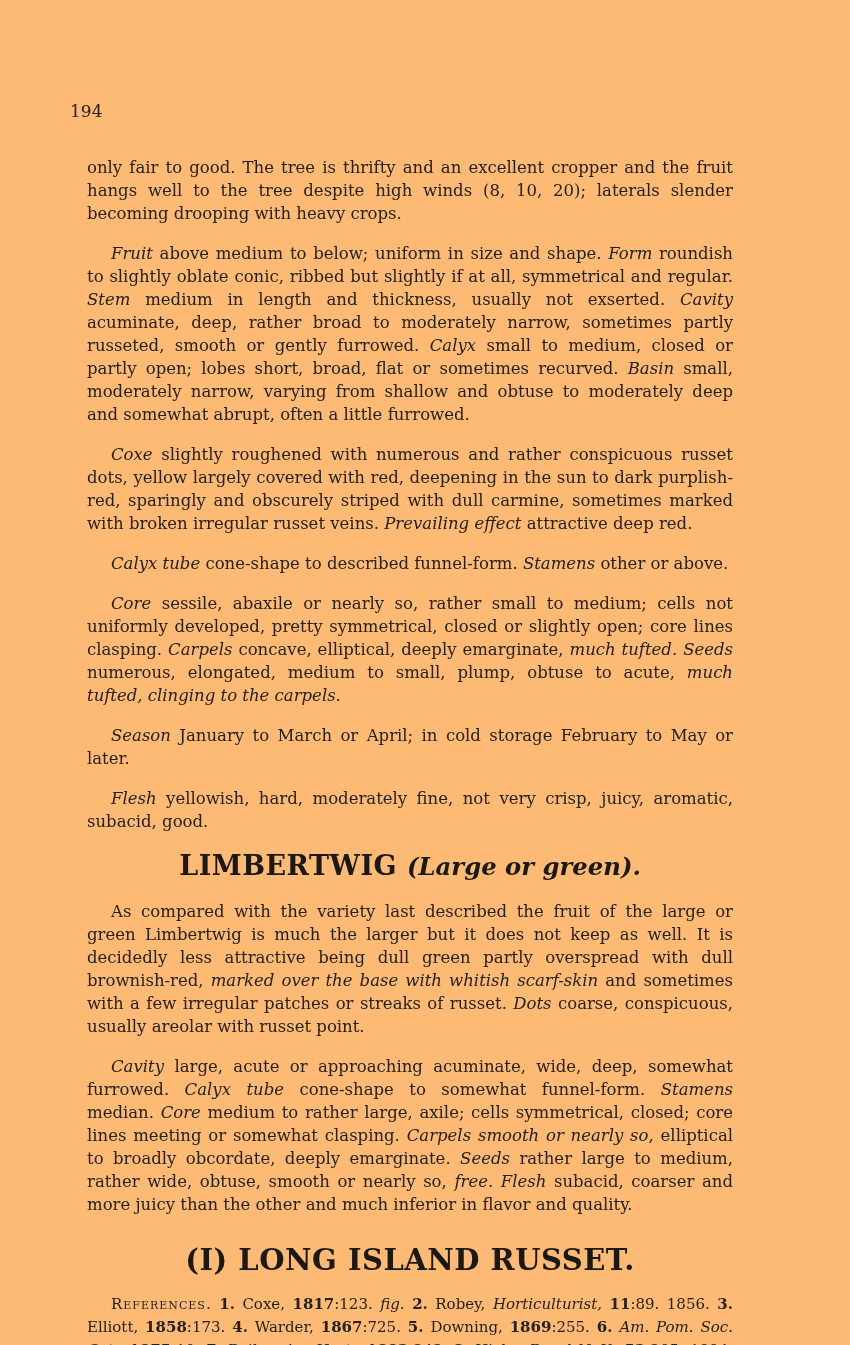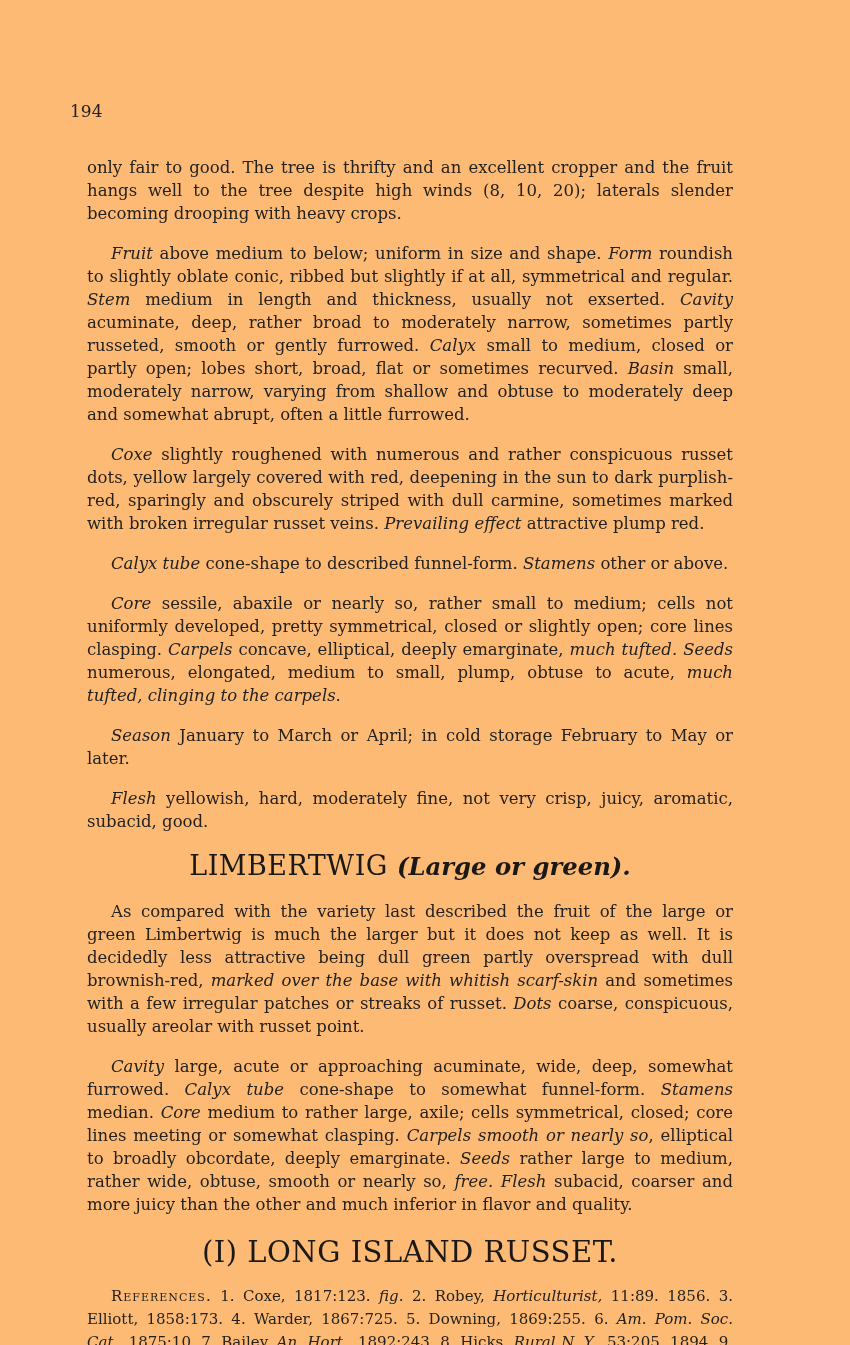--- a/index.html
+++ b/index.html
@@ -38,37 +38,37 @@
   .heading {
     text-align: center;
     text-indent: 0;
     font-weight: bold;
     font-size: 27px;
     line-height: 32px;
     letter-spacing: 0.5px;
     margin: 14px 0 11px;
     color: #1a1918;
   }
-  .heading.big { font-size: 29px; margin: 20px 0 12px; }
-  .bd { font-weight: normal; }
+  .heading.big { font-size: 29px; margin: 28px 0 12px; }
+  .bd { font-weight: bold; }
   .it { font-style: italic; }
   .sc { font-variant: small-caps; letter-spacing: 1px; }
   .hd-sub { font-weight: bold; font-size: 0.9em; letter-spacing: 0; }
 </style>
 </head>
 <body>
 
 <div class="page">
   <header class="page-header">
     <span class="page-number">194</span>
   </header>
   <main class="page-body">
       <p class="para noindent"><span>only fair to good. The tree is thrifty and an excellent cropper and the fruit hangs well to the tree despite high winds (8, 10, 20); laterals slender becoming drooping with heavy crops.</span></p>
       <p class="para"><span class="it">Fruit</span><span> above medium to below; uniform in size and shape. </span><span class="it">Form</span><span> roundish to slightly oblate conic, ribbed but slightly if at all, symmetrical and regular. </span><span class="it">Stem</span><span> medium in length and thickness, usually not exserted. </span><span class="it">Cavity</span><span> acuminate, deep, rather broad to moderately narrow, sometimes partly russeted, smooth or gently furrowed. </span><span class="it">Calyx</span><span> small to medium, closed or partly open; lobes short, broad, flat or sometimes recurved. </span><span class="it">Basin</span><span> small, moderately narrow, varying from shallow and obtuse to moderately deep and somewhat abrupt, often a little furrowed.</span></p>
-      <p class="para"><span class="it">Coxe</span><span> slightly roughened with numerous and rather conspicuous russet dots, yellow largely covered with red, deepening in the sun to dark purplish-red, sparingly and obscurely striped with dull carmine, sometimes marked with broken irregular russet veins. </span><span class="it">Prevailing effect</span><span> attractive plump red.</span></p>
+      <p class="para"><span class="it">Coxe</span><span> slightly roughened with numerous and rather conspicuous russet dots, yellow largely covered with red, deepening in the sun to dark purplish-red, sparingly and obscurely striped with dull carmine, sometimes marked with broken irregular russet veins. </span><span class="it">Prevailing effect</span><span> attractive deep red.</span></p>
       <p class="para"><span class="it">Calyx tube</span><span> cone-shape to described funnel-form. </span><span class="it">Stamens</span><span> other or above.</span></p>
       <p class="para"><span class="it">Core</span><span> sessile, abaxile or nearly so, rather small to medium; cells not uniformly developed, pretty symmetrical, closed or slightly open; core lines clasping. </span><span class="it">Carpels</span><span> concave, elliptical, deeply emarginate, </span><span class="it">much tufted.</span><span> </span><span class="it">Seeds</span><span> numerous, elongated, medium to small, plump, obtuse to acute, </span><span class="it">much tufted, clinging to the carpels.</span></p>
       <p class="para"><span class="it">Season</span><span> January to March or April; in cold storage February to May or later.</span></p>
       <p class="para"><span class="it">Flesh</span><span> yellowish, hard, moderately fine, not very crisp, juicy, aromatic, subacid, good.</span></p>
       <div class="heading"><span class="bd">LIMBERTWIG </span><span class="it hd-sub">(Large or green).</span></div>
       <p class="para"><span>As compared with the variety last described the fruit of the large or green Limbertwig is much the larger but it does not keep as well. It is decidedly less attractive being dull green partly overspread with dull brownish-red, </span><span class="it">marked over the base with whitish scarf-skin</span><span> and sometimes with a few irregular patches or streaks of russet. </span><span class="it">Dots</span><span> coarse, conspicuous, usually areolar with russet point.</span></p>
       <p class="para"><span class="it">Cavity</span><span> large, acute or approaching acuminate, wide, deep, somewhat furrowed. </span><span class="it">Calyx tube</span><span> cone-shape to somewhat funnel-form. </span><span class="it">Stamens</span><span> median. </span><span class="it">Core</span><span> medium to rather large, axile; cells symmetrical, closed; core lines meeting or somewhat clasping. </span><span class="it">Carpels smooth or nearly so</span><span>, elliptical to broadly obcordate, deeply emarginate. </span><span class="it">Seeds</span><span> rather large to medium, rather wide, obtuse, smooth or nearly so, </span><span class="it">free.</span><span> </span><span class="it">Flesh</span><span> subacid, coarser and more juicy than the other and much inferior in flavor and quality.</span></p>
       <div class="heading big"><span class="bd">(I) LONG ISLAND RUSSET.</span></div>
       <p class="para small"><span class="sc">References.</span><span> </span><span class="bd">1.</span><span> Coxe, </span><span class="bd">1817</span><span>:123. </span><span class="it">fig.</span><span> </span><span class="bd">2.</span><span> Robey, </span><span class="it">Horticulturist,</span><span> </span><span class="bd">11</span><span>:89. 1856. </span><span class="bd">3.</span><span> Elliott, </span><span class="bd">1858</span><span>:173. </span><span class="bd">4.</span><span> Warder, </span><span class="bd">1867</span><span>:725. </span><span class="bd">5.</span><span> Downing, </span><span class="bd">1869</span><span>:255. </span><span class="bd">6.</span><span> </span><span class="it">Am. Pom. Soc. Cat.,</span><span> </span><span class="bd">1875</span><span>:10. </span><span class="bd">7.</span><span> Bailey, </span><span class="it">An. Hort.,</span><span> </span><span class="bd">1892</span><span>:243. </span><span class="bd">8.</span><span> Hicks, </span><span class="it">Rural N. Y.,</span><span> </span><span class="bd">53</span><span>:205. 1894. </span><span class="bd">9.</span><span> Thomas, </span><span class="bd">1897</span><span>:643.</span></p>
     </main>

